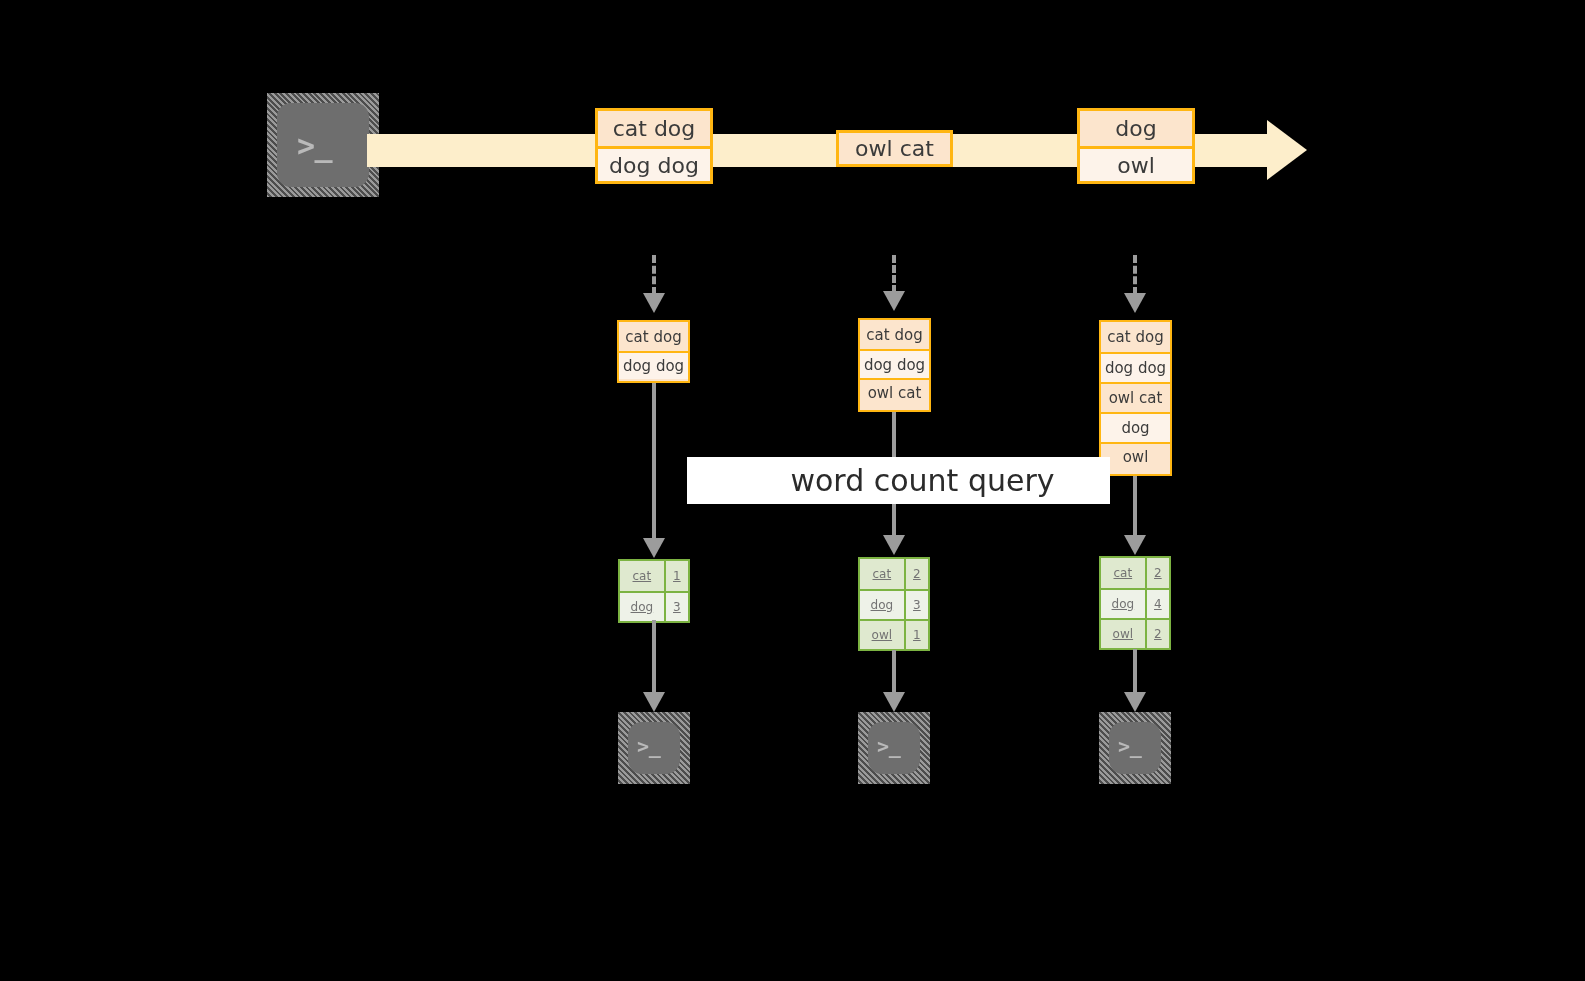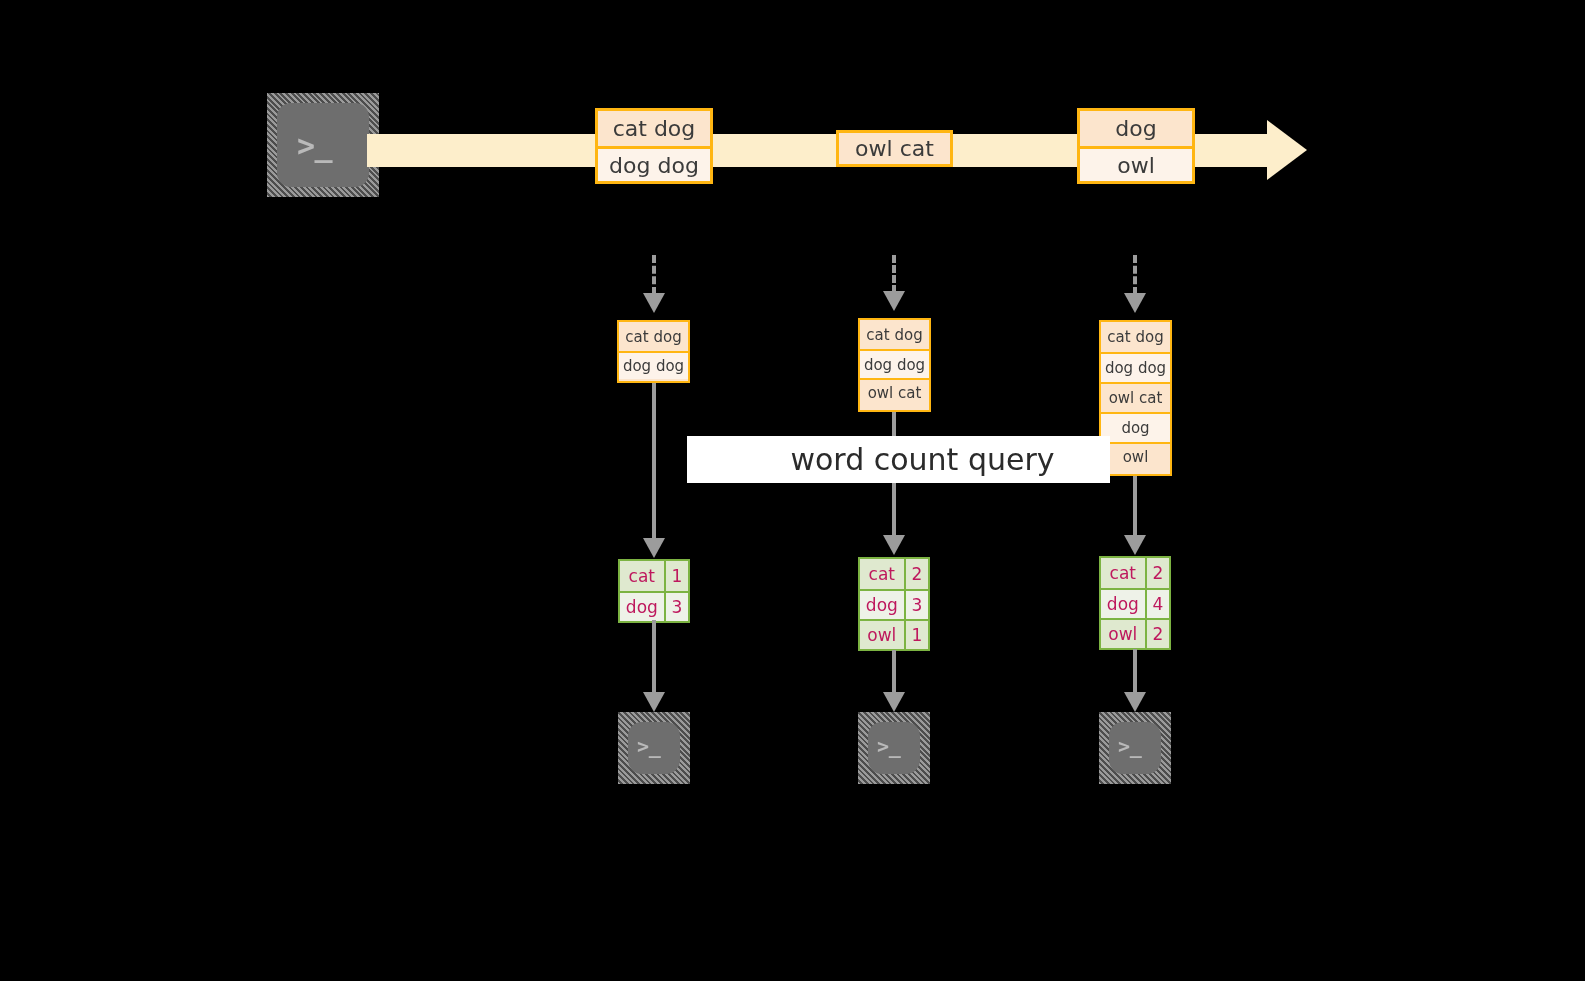--- a/index.html
+++ b/index.html
@@ -106,23 +106,24 @@
     height: 30px;
   }
   .g-row + .g-row { border-top: 2px solid #7cb342; }
   .g-row.dark  { background: #dfe9cf; }
   .g-row.light { background: #eef2e8; }
   .g-word, .g-cnt {
     box-sizing: border-box;
     display: flex;
     align-items: center;
     justify-content: center;
-    color: #be185d;
-    font-size: 17px;
+    color: #737373;
+    font-size: 12px;
     white-space: nowrap;
+    text-decoration: underline;
   }
   .g-word { width: 45px; }
   .g-cnt  { width: 25px; border-left: 2px solid #7cb342; }
 
   
   .conn {
     position: absolute;
     background: #9c9c9c;
     width: 4px;
   }
@@ -279,17 +280,17 @@
 
   <div class="conn" style="left:1133px; top:649px; height:46px;"></div>
   <div class="arrowhead-down" style="left:1124px; top:692px;"></div>
 
   <div class="terminal" style="left:1099px; top:712px; width:72px; height:72px;">
     <div class="terminal-inner">
       <span class="term-glyph" style="left:9px; top:14px; font-size:20px;">&gt;_</span>
     </div>
   </div>
 
-  <div class="label-band" style="left:687px; top:436px; width:423px; height:47px; font-size:30px;">
+  <div class="label-band" style="left:687px; top:457px; width:423px; height:47px; font-size:30px;">
     <span style="margin-left:48px;">word count query</span>
   </div>
 
 </div>
 
 </body></html>

